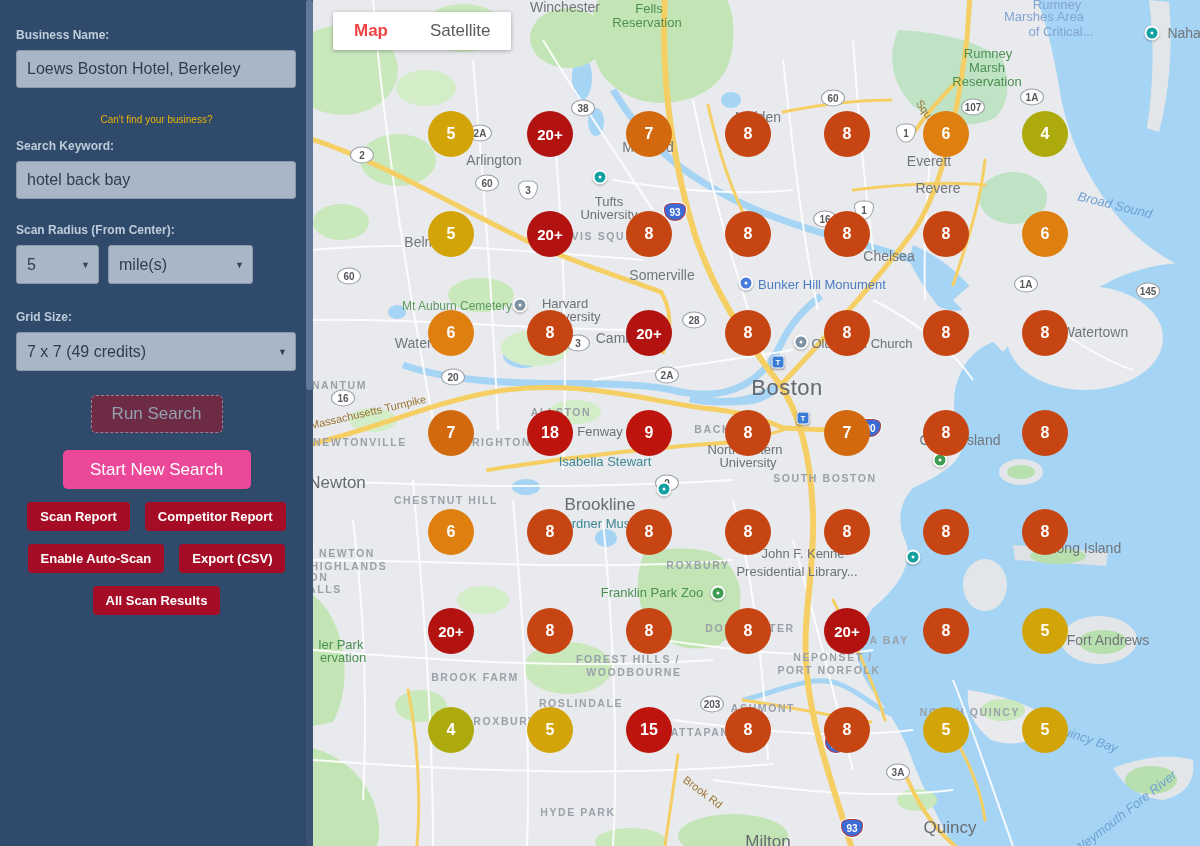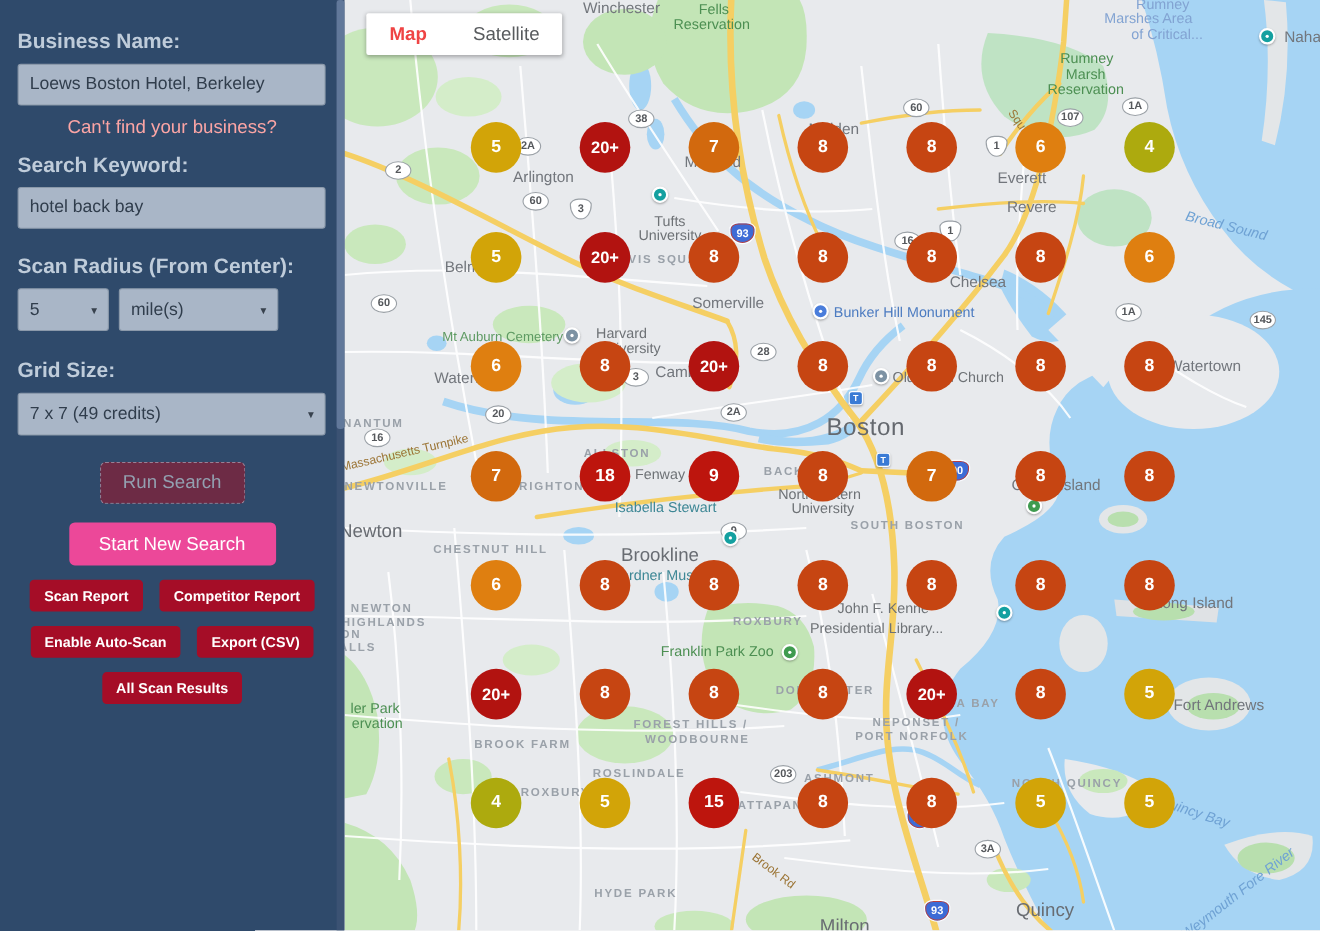--- a/index.html
+++ b/index.html
@@ -2,24 +2,24 @@
 <html><head>
 <meta charset="utf-8">
 <style>
   * { margin:0; padding:0; box-sizing:border-box; }
   html,body { width:1200px; height:846px; overflow:hidden; font-family:"Liberation Sans", sans-serif; }
   #app { position:relative; width:1200px; height:846px; background:#e8eaed; }
 
   
   #sidebar { position:absolute; left:0; top:0; width:313px; height:846px; background:#2f4a6b; z-index:20; }
   #sidebar .inner { padding:14px 16px 0 16px; }
-  .sb-label { color:#bfccda; font-weight:bold; font-size:19px; margin:14px 0 8px 0; }
+  .sb-label { color:#bfccda; font-weight:bold; font-size:12px; margin:14px 0 8px 0; }
   .sb-input { display:block; width:280px; height:38px; background:#a9b6c7; border:1px solid #8b99aa;
               border-radius:3px; color:#303d4c; font-size:16px; padding:0 10px; font-family:"Liberation Sans",sans-serif; }
-  .sb-link { display:block; text-align:center; color:#fca5a5; font-size:17px; margin:10px 0 4px 0; text-decoration:none; }
+  .sb-link { display:block; text-align:center; color:#eab308; font-size:10px; margin:26px 0 4px 0; text-decoration:none; }
   .sb-selects { display:flex; gap:9px; }
   .sb-select { position:relative; background:#a9b6c7; border:1px solid #8b99aa; border-radius:3px; height:39px;
                color:#303d4c; font-size:16px; display:flex; align-items:center; padding:0 10px; }
   .sb-select .arrow { position:absolute; right:8px; top:14px; font-size:9px; color:#38424e; }
   .btn-run { display:block; margin:24px auto 0 auto; width:132px; height:38px; background:#6d2b45;
              border:1px dashed rgba(190,200,215,.55); border-radius:5px; color:#93a0b0; font-size:17px; }
   .btn-start { display:block; margin:17px auto 0 auto; width:188px; height:39px; background:#ec4899;
                border:none; border-radius:5px; color:#ffffff; font-size:17px; }
   .sb-btnrow { display:flex; justify-content:center; gap:15px; margin-top:13px; }
   .sb-btn { background:#a50d27; border:none; border-radius:4px; color:#fff; font-size:13px; font-weight:bold;

